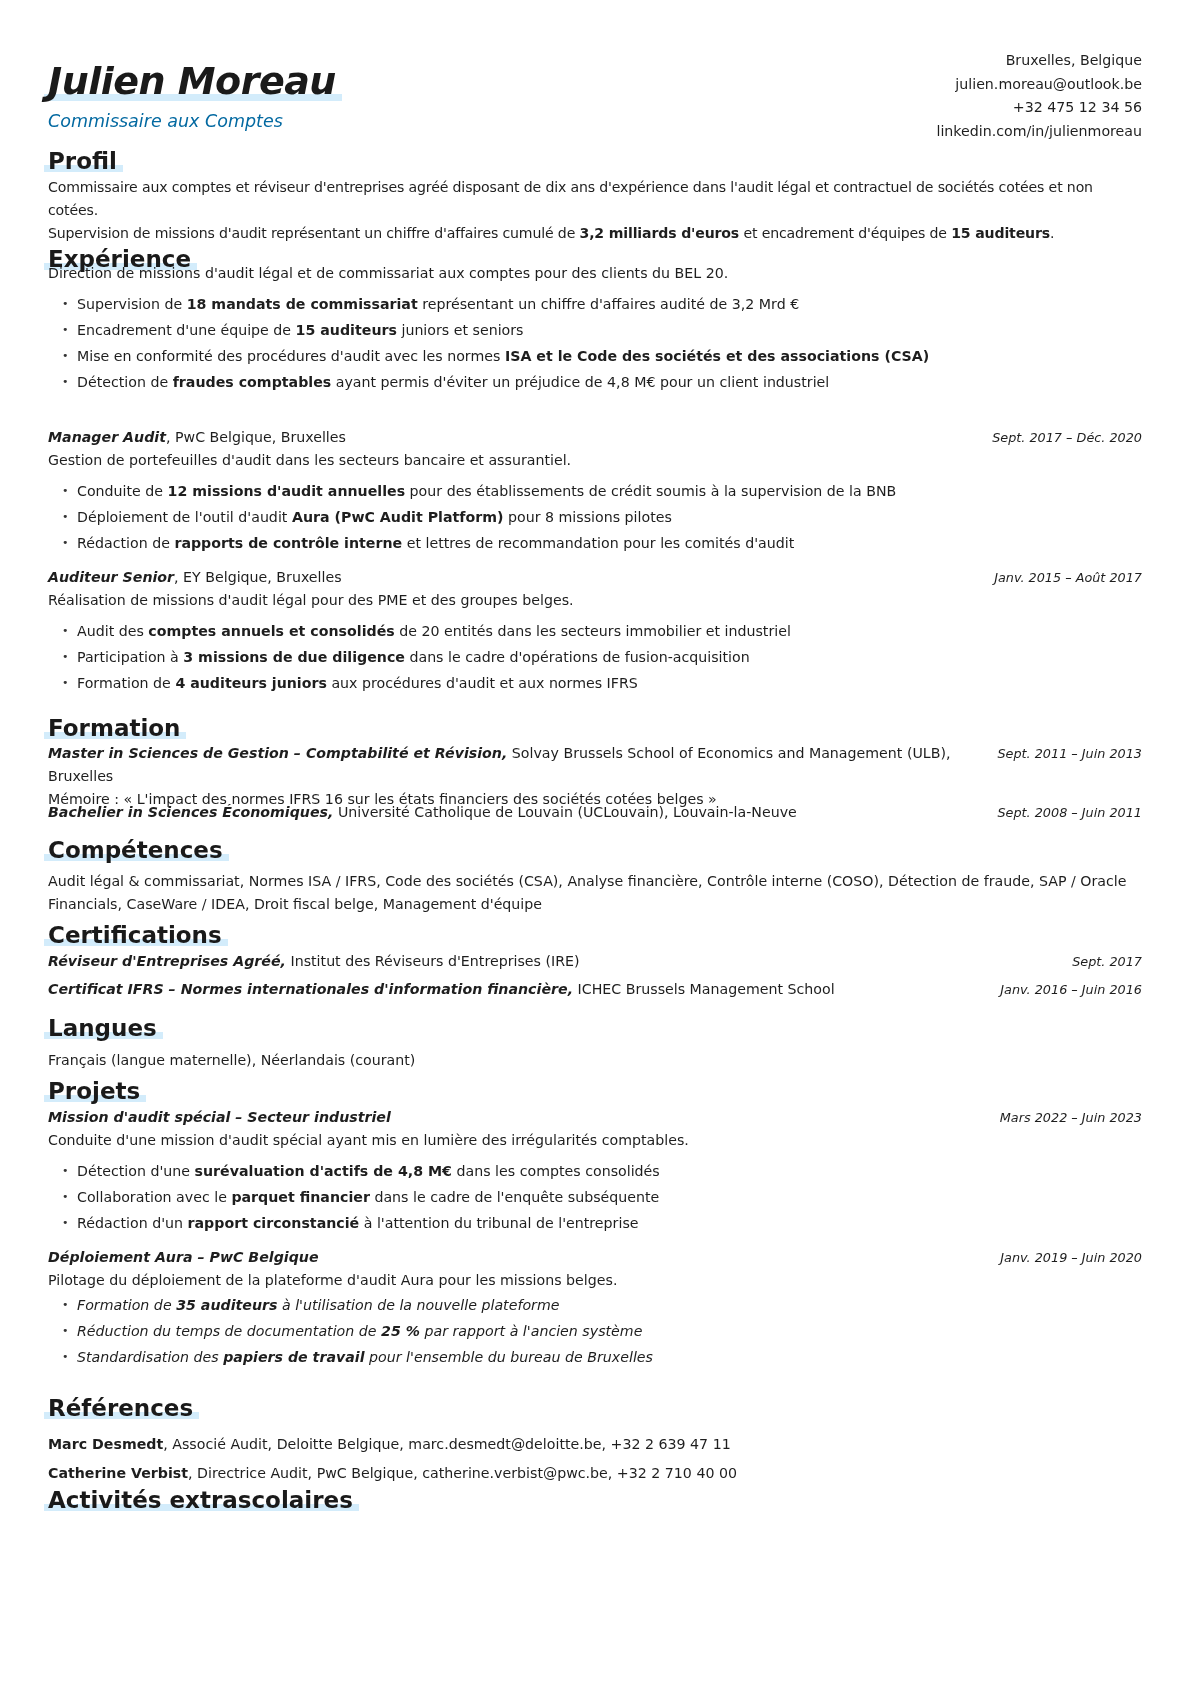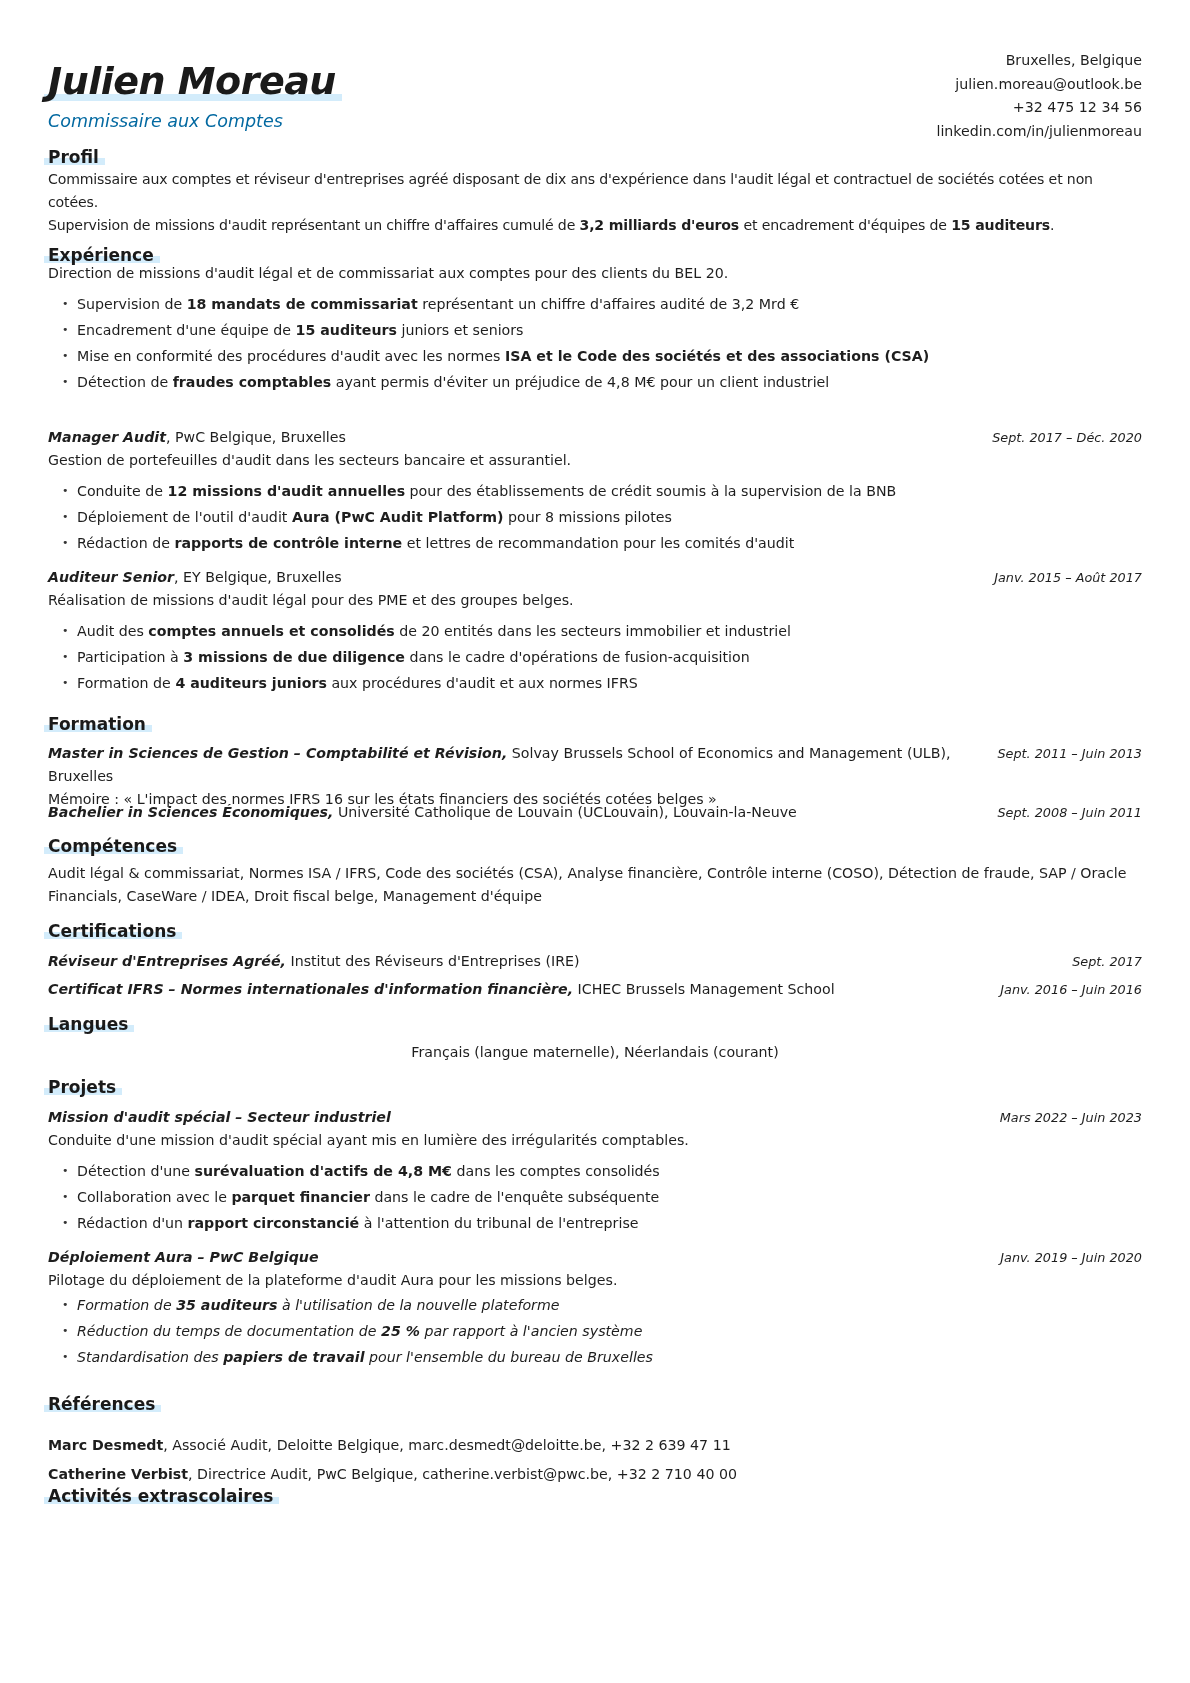--- a/index.html
+++ b/index.html
@@ -24,21 +24,21 @@
     }
     .title {
       position: absolute; left: 48px; top: 110px;
       font-style: italic; font-size: 17.5px; color: #0369a1;
     }
     .contact {
       position: absolute; right: 48px; top: 49px; text-align: right;
       font-size: 14.2px; line-height: 23.5px;
     }
     .section-title {
-      font-weight: bold; font-size: 17px; margin: 0; color: #1a1a1a;
+      font-weight: bold; font-size: 23px; margin: 0; color: #1a1a1a;
       display: inline-block;
     }
     .abs { position: absolute; left: 48px; right: 48px; }
     .row { display: flex; justify-content: space-between; align-items: baseline; }
     .row .date { font-style: italic; font-size: 12.8px; white-space: nowrap; margin-left: 24px; }
     .role { font-weight: bold; font-style: italic; }
     ul.bullets { list-style: none; margin: 0; padding: 0 0 0 14px; }
     ul.bullets li { position: relative; padding-left: 15px; line-height: 26px; }
     ul.bullets li::before {
       content: "•"; position: absolute; left: 0; top: 0; font-size: 11px; color: #333;
@@ -144,21 +144,21 @@
 </div>
 <div class="abs" style="top:978px;">
   <div class="row line">
     <div><span class="role">Certificat IFRS – Normes internationales d'information financière,</span><span> ICHEC Brussels Management School</span></div>
     <div class="date">Janv. 2016 – Juin 2016</div>
   </div>
 </div>
 
 <div class="abs" style="top:1013px;">
   <h2 class="section-title"><span class="hl">Langues</span></h2>
-  <div class="line" style="margin-top:5px;text-align:center;">Français (langue maternelle), Néerlandais (courant)</div>
+  <div class="line" style="margin-top:5px;">Français (langue maternelle), Néerlandais (courant)</div>
 </div>
 
 <div class="abs" style="top:1076px;">
   <h2 class="section-title"><span class="hl">Projets</span></h2>
 </div>
 <div class="abs" style="top:1106px;">
   <div class="row line">
     <div class="role">Mission d'audit spécial – Secteur industriel</div>
     <div class="date">Mars 2022 – Juin 2023</div>
   </div>
@@ -177,19 +177,19 @@
   <div class="line">Pilotage du déploiement de la plateforme d'audit Aura pour les missions belges.</div>
   <ul class="bullets" style="font-style:italic;">
     <li><span>Formation de </span><b>35 auditeurs</b><span> à l'utilisation de la nouvelle plateforme</span></li>
     <li><span>Réduction du temps de documentation de </span><b>25 %</b><span> par rapport à l'ancien système</span></li>
     <li><span>Standardisation des </span><b>papiers de travail</b><span> pour l'ensemble du bureau de Bruxelles</span></li>
   </ul>
 </div>
 
 <div class="abs" style="top:1393px;">
   <h2 class="section-title"><span class="hl">Références</span></h2>
-  <div class="line" style="margin-top:18px;"><b>Marc Desmedt</b><span>, Associé Audit, Deloitte Belgique, marc.desmedt@deloitte.be, +32 2 639 47 11</span></div>
+  <div class="line" style="margin-top:9px;"><b>Marc Desmedt</b><span>, Associé Audit, Deloitte Belgique, marc.desmedt@deloitte.be, +32 2 639 47 11</span></div>
   <div class="line" style="margin-top:6px;"><b>Catherine Verbist</b><span>, Directrice Audit, PwC Belgique, catherine.verbist@pwc.be, +32 2 710 40 00</span></div>
 </div>
 
 <div class="abs" style="top:1485px;">
   <h2 class="section-title"><span class="hl">Activités extrascolaires</span></h2>
 </div>
 
 </body></html>

